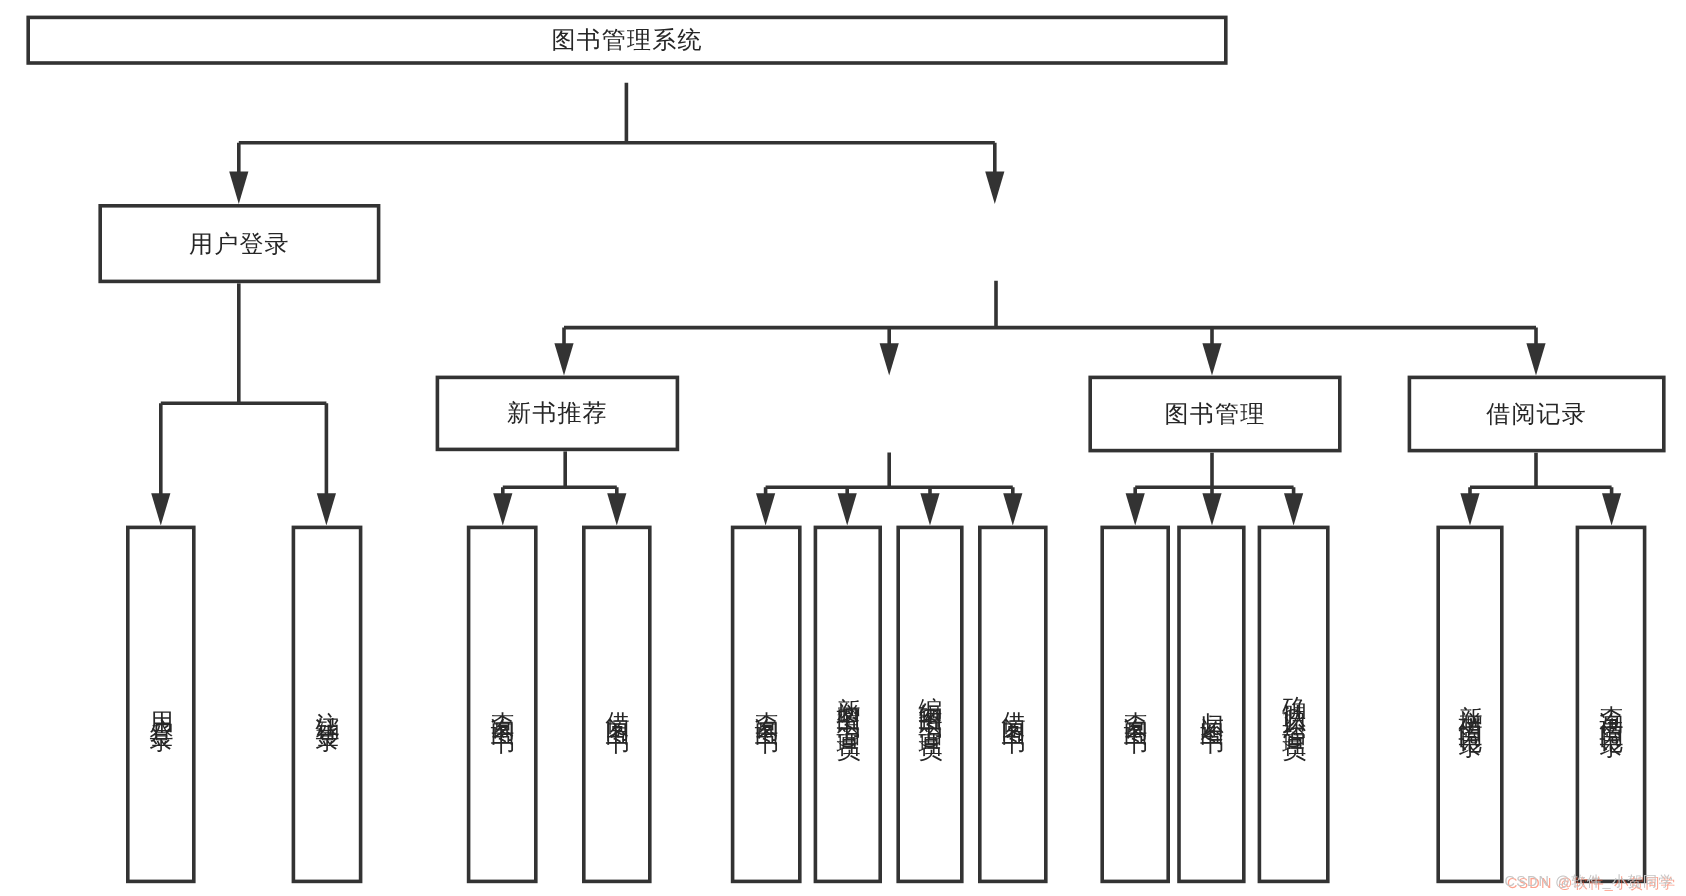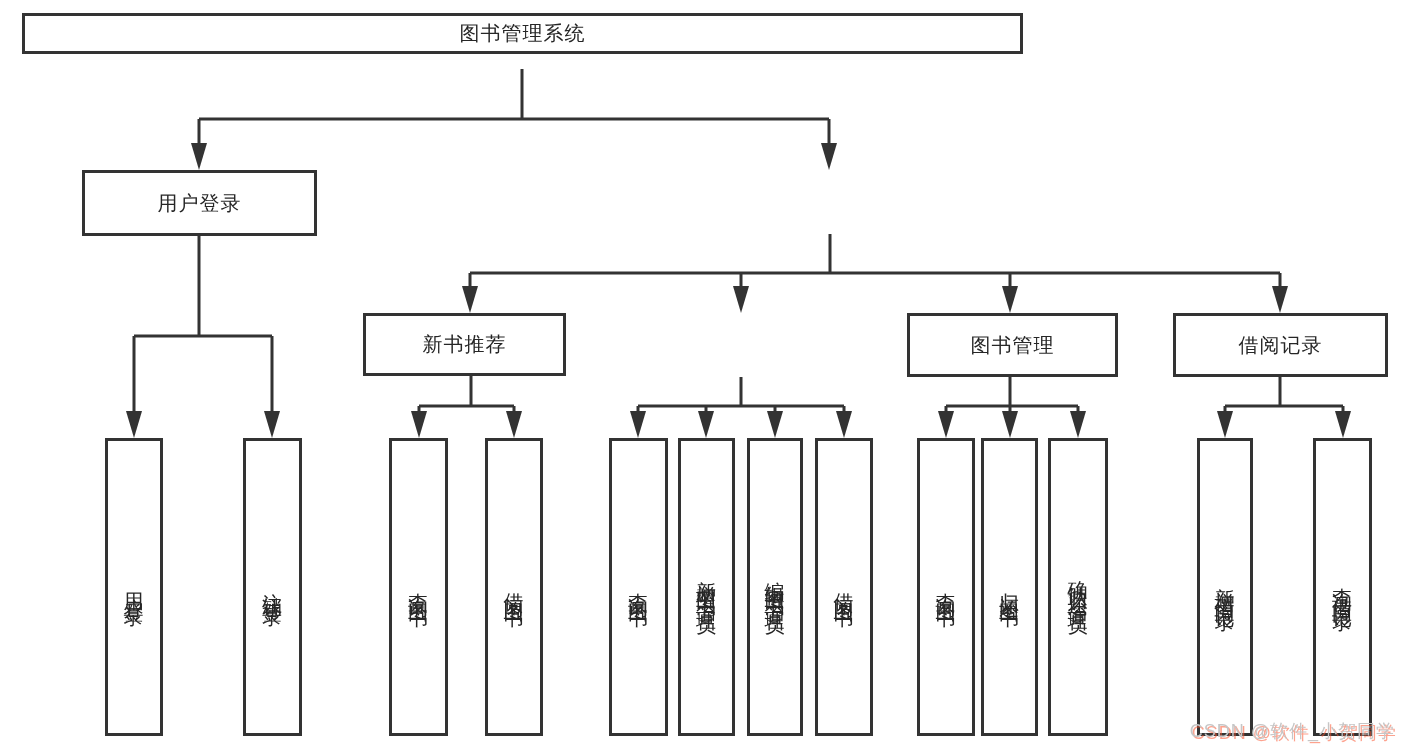--- a/index.html
+++ b/index.html
@@ -15,21 +15,21 @@
     font-size:20px; color:#262626; letter-spacing:1px;
     white-space:nowrap;
   }
   .vnode {
     writing-mode:vertical-rl; text-orientation:mixed;
     letter-spacing:5px; line-height:1; white-space:normal;
     font-size:20px;
   }
   .watermark {
     position:absolute; right:10px; bottom:4px;
-    font-size:18px; letter-spacing:1px;
+    font-size:12px; letter-spacing:1px;
     color:#c6c6c6;
     text-shadow:2px 2px 0 rgba(252,85,49,0.55);
   }
 </style>
 </head>
 <body>
 
 <div class="stage">
 
   <svg class="wires" viewBox="0 0 1405 747" xmlns="http://www.w3.org/2000/svg" aria-hidden="true">

